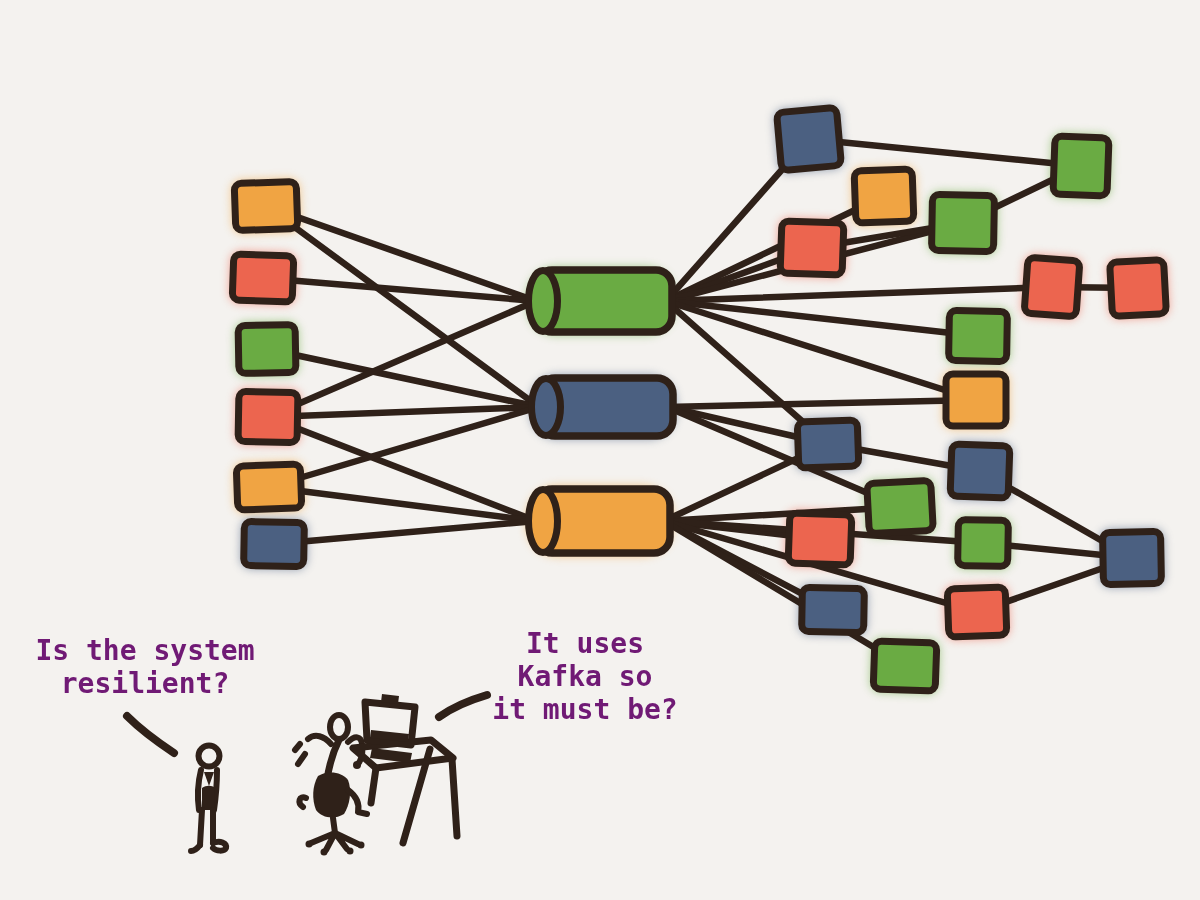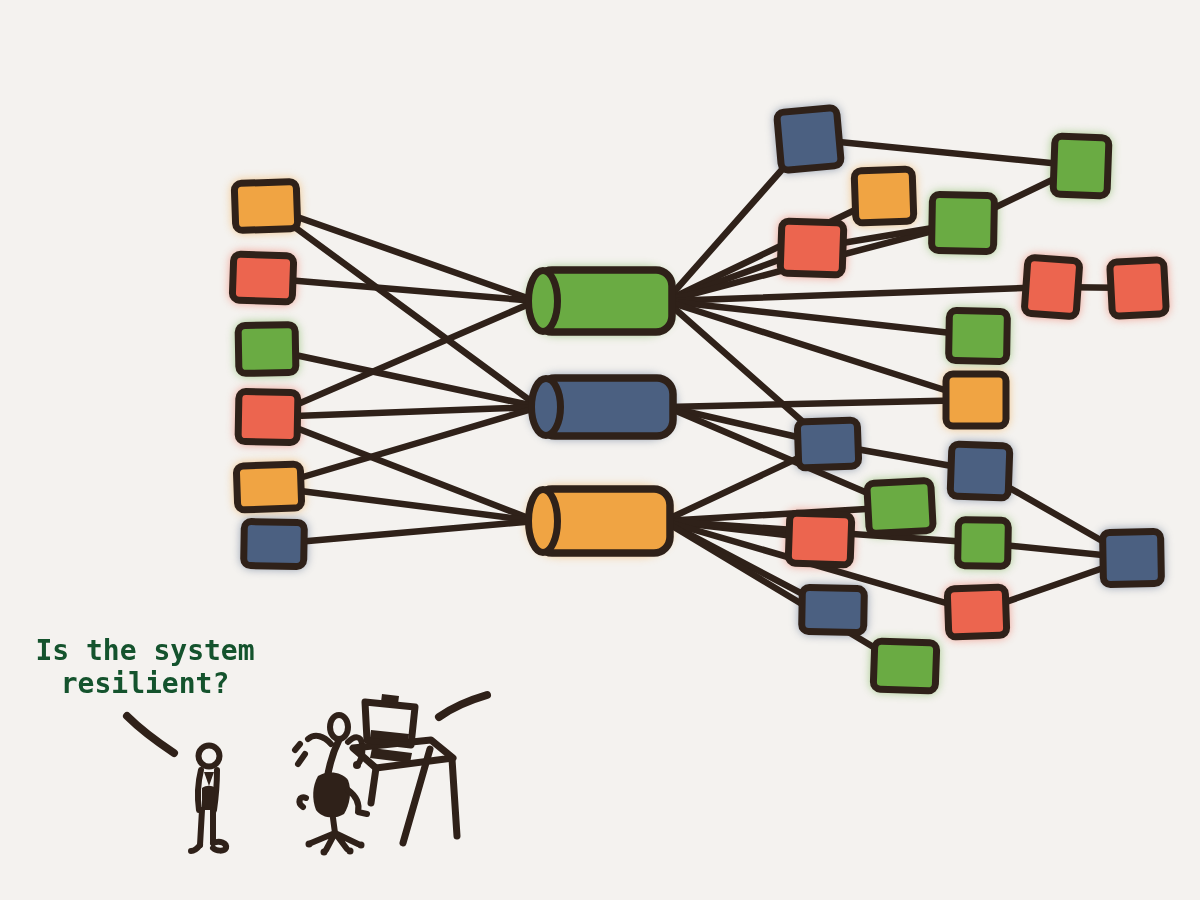--- a/index.html
+++ b/index.html
@@ -9,21 +9,21 @@
     font-family:"DejaVu Sans Mono","Liberation Mono",monospace;
   }
   #stage{position:absolute;left:0;top:0;width:1200px;height:900px;}
   svg{position:absolute;left:0;top:0;}
   .caption{
     position:absolute;
     font-family:"DejaVu Sans Mono","Liberation Mono",monospace;
     font-weight:bold;
     font-size:28px;
     line-height:1.18;
-    color:#14532d;
+    color:#701a75;
     text-align:center;
     white-space:pre-line;
     letter-spacing:0px;
     user-select:none;
   }
   #caption-left{left:10px;top:634px;width:270px;}
   #caption-right{left:462px;top:627px;width:246px;}
 </style>
 </head>
 <body>
@@ -237,13 +237,16 @@
         <path d="M365,702 L415,707 L411,745 L367,740 Z" stroke-width="7"></path>
         <path d="M382,694 L399,696 L398,704 L381,702 Z" fill="#2f2119" stroke="none"></path>
         <path d="M371,730 L409,734 L408,742 L370,738 Z" fill="#2f2119" stroke="none"></path>
         <path d="M372,748 L412,753 L410,763 L370,758 Z" fill="#2f2119" stroke="none"></path>
       </g>
     </g>
   </svg>
 
   <div id="caption-left" class="caption">Is the system
 resilient?</div>
+  <div id="caption-right" class="caption">It uses
+Kafka so
+it must be?</div>
 </div>
 
 </body></html>

